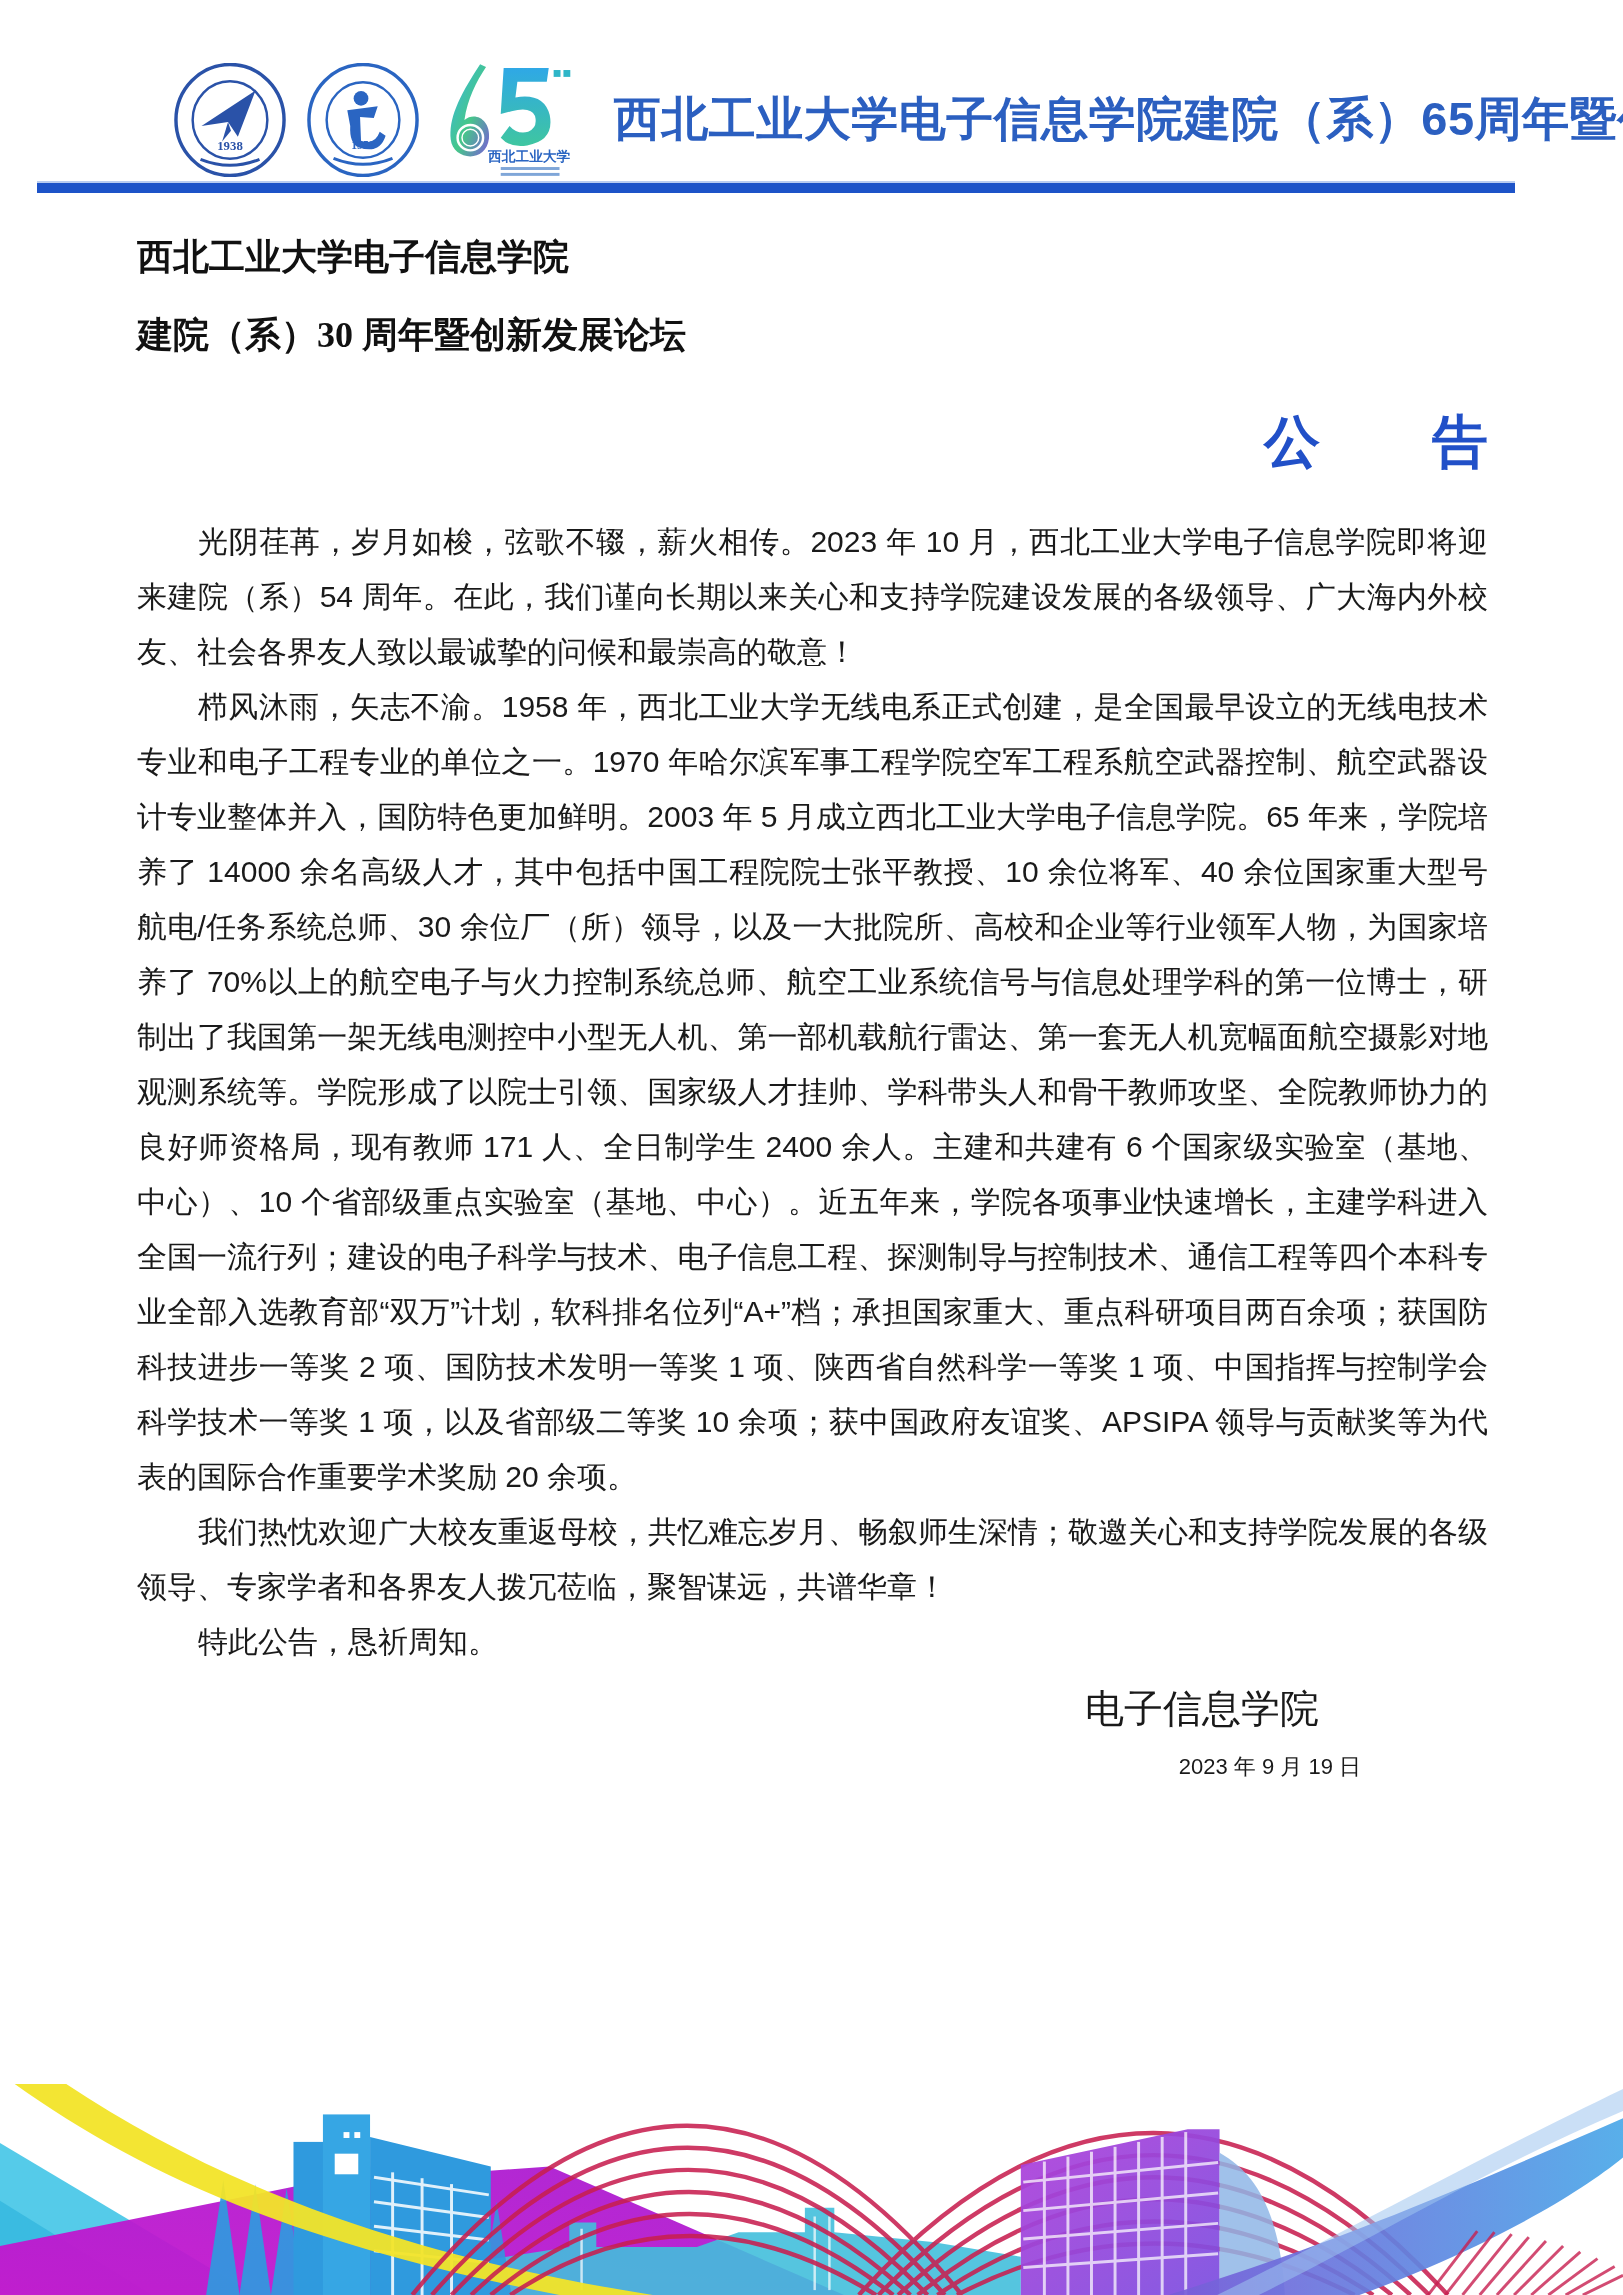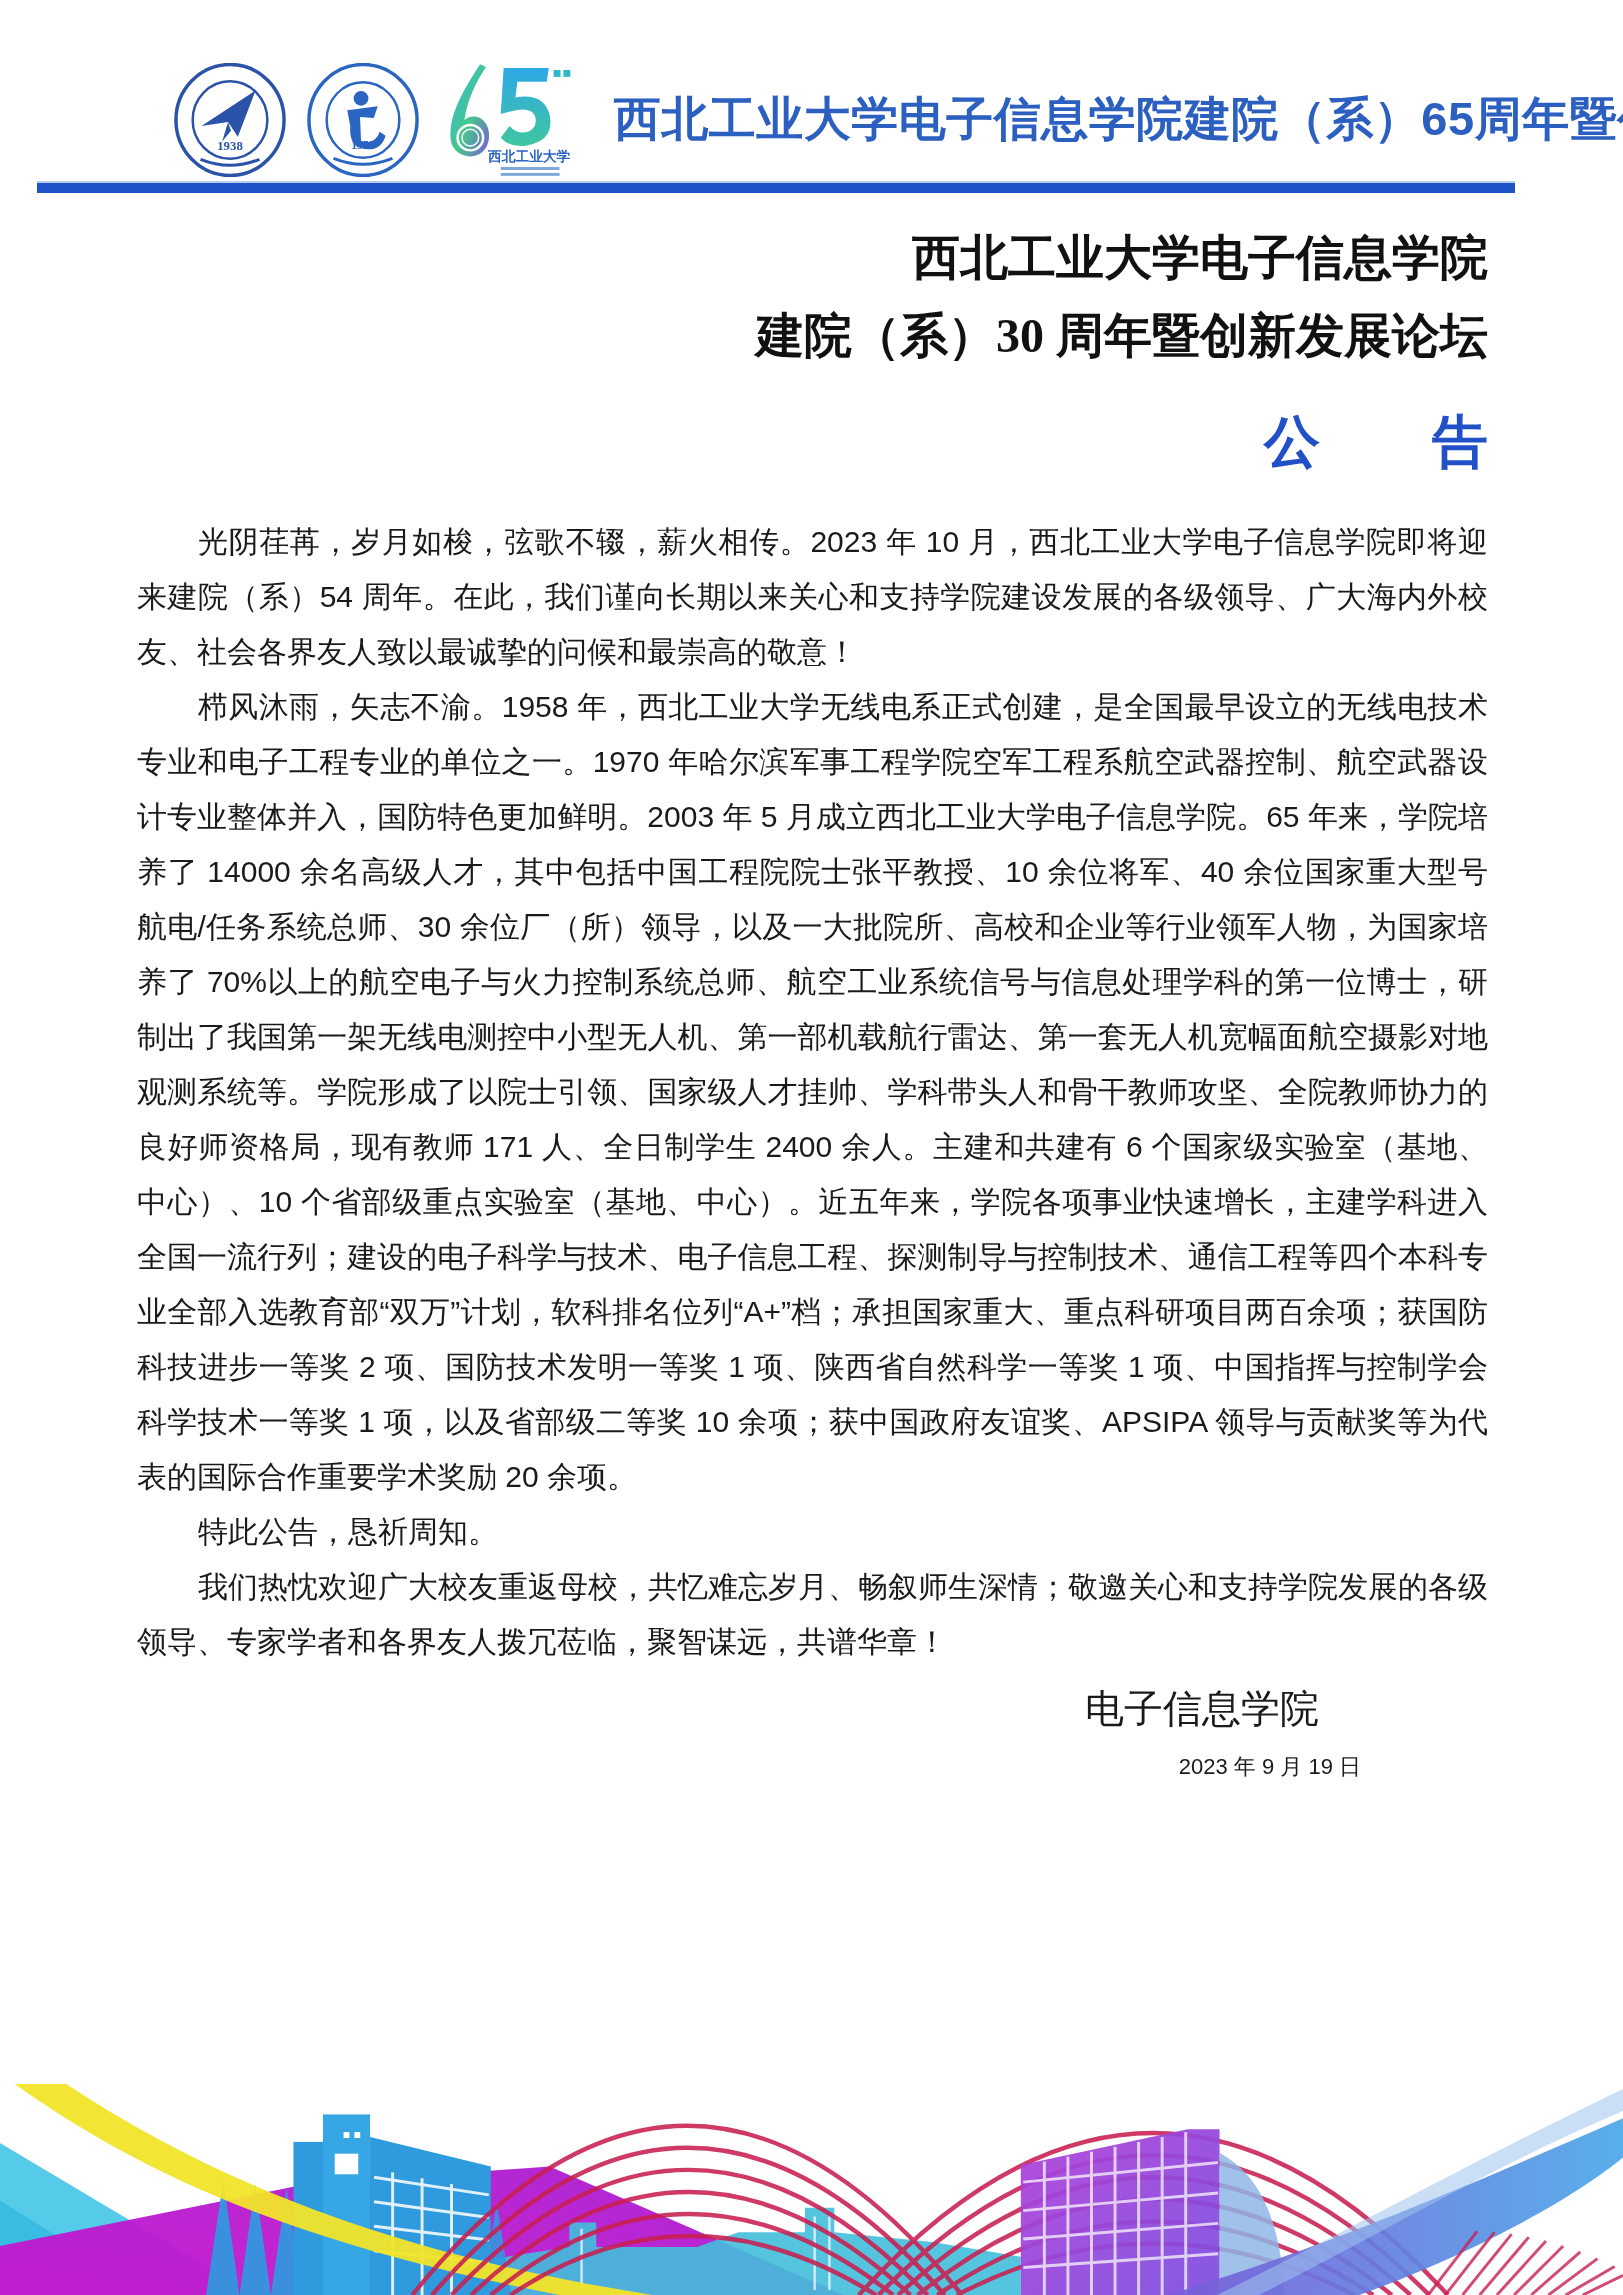--- a/index.html
+++ b/index.html
@@ -24,22 +24,22 @@
   .rule{
     position:absolute;top:181px;left:37px;width:1478px;height:10.3px;
     background:#1d53c8;border-top:2px solid #b9ccf0;
   }
   
   .doc{
     position:absolute;top:220px;left:137px;width:1351px;
   }
   .doc-title{
     font-family:"Liberation Serif", serif;
-    font-weight:700;color:#111111;text-align:right;
-    font-size:48px;line-height:75px;margin:0;
+    font-weight:700;color:#111111;text-align:left;
+    font-size:36px;line-height:75px;margin:0;
   }
   .doc-title.second{margin-top:2.9px;}
   .notice-heading{
     text-align:right;font-size:56px;font-weight:700;color:#2150c8;
     margin-top:34px;line-height:69px;
   }
   .body-text p{
     margin:0;font-size:30px;line-height:55px;
     text-align:justify;text-indent:61px;color:#1a1a1a;
   }
@@ -108,22 +108,22 @@
   <div class="doc">
 
     <div class="doc-title">西北工业大学电子信息学院</div>
     <div class="doc-title second">建院（系）30 周年暨创新发展论坛</div>
 
     <div class="notice-heading">公　　告</div>
 
     <div class="body-text">
       <p class="first">光阴荏苒，岁月如梭，弦歌不辍，薪火相传。2023 年 10 月，西北工业大学电子信息学院即将迎来建院（系）54 周年。在此，我们谨向长期以来关心和支持学院建设发展的各级领导、广大海内外校友、社会各界友人致以最诚挚的问候和最崇高的敬意！</p>
       <p>栉风沐雨，矢志不渝。1958 年，西北工业大学无线电系正式创建，是全国最早设立的无线电技术专业和电子工程专业的单位之一。1970 年哈尔滨军事工程学院空军工程系航空武器控制、航空武器设计专业整体并入，国防特色更加鲜明。2003 年 5 月成立西北工业大学电子信息学院。65 年来，学院培养了 14000 余名高级人才，其中包括中国工程院院士张平教授、10 余位将军、40 余位国家重大型号航电/任务系统总师、30 余位厂（所）领导，以及一大批院所、高校和企业等行业领军人物，为国家培养了 70%以上的航空电子与火力控制系统总师、航空工业系统信号与信息处理学科的第一位博士，研制出了我国第一架无线电测控中小型无人机、第一部机载航行雷达、第一套无人机宽幅面航空摄影对地观测系统等。学院形成了以院士引领、国家级人才挂帅、学科带头人和骨干教师攻坚、全院教师协力的良好师资格局，现有教师 171 人、全日制学生 2400 余人。主建和共建有 6 个国家级实验室（基地、中心）、10 个省部级重点实验室（基地、中心）。近五年来，学院各项事业快速增长，主建学科进入全国一流行列；建设的电子科学与技术、电子信息工程、探测制导与控制技术、通信工程等四个本科专业全部入选教育部“双万”计划，软科排名位列“A+”档；承担国家重大、重点科研项目两百余项；获国防科技进步一等奖 2 项、国防技术发明一等奖 1 项、陕西省自然科学一等奖 1 项、中国指挥与控制学会科学技术一等奖 1 项，以及省部级二等奖 10 余项；获中国政府友谊奖、APSIPA 领导与贡献奖等为代表的国际合作重要学术奖励 20 余项。</p>
+      <p>我们热忱欢迎广大校友重返母校，共忆难忘岁月、畅叙师生深情；敬邀关心和支持学院发展的各级领导、专家学者和各界友人拨冗莅临，聚智谋远，共谱华章！</p>
       <p>特此公告，恳祈周知。</p>
-      <p>我们热忱欢迎广大校友重返母校，共忆难忘岁月、畅叙师生深情；敬邀关心和支持学院发展的各级领导、专家学者和各界友人拨冗莅临，聚智谋远，共谱华章！</p>
     </div>
 
     <div class="sig-block">
       <div class="sig-line">电子信息学院</div>
       <div class="date-line">2023 年 9 月 19 日</div>
     </div>
   </div>
 
   <svg class="footer-art" viewBox="0 0 3307 430" preserveAspectRatio="none">
     <defs>

